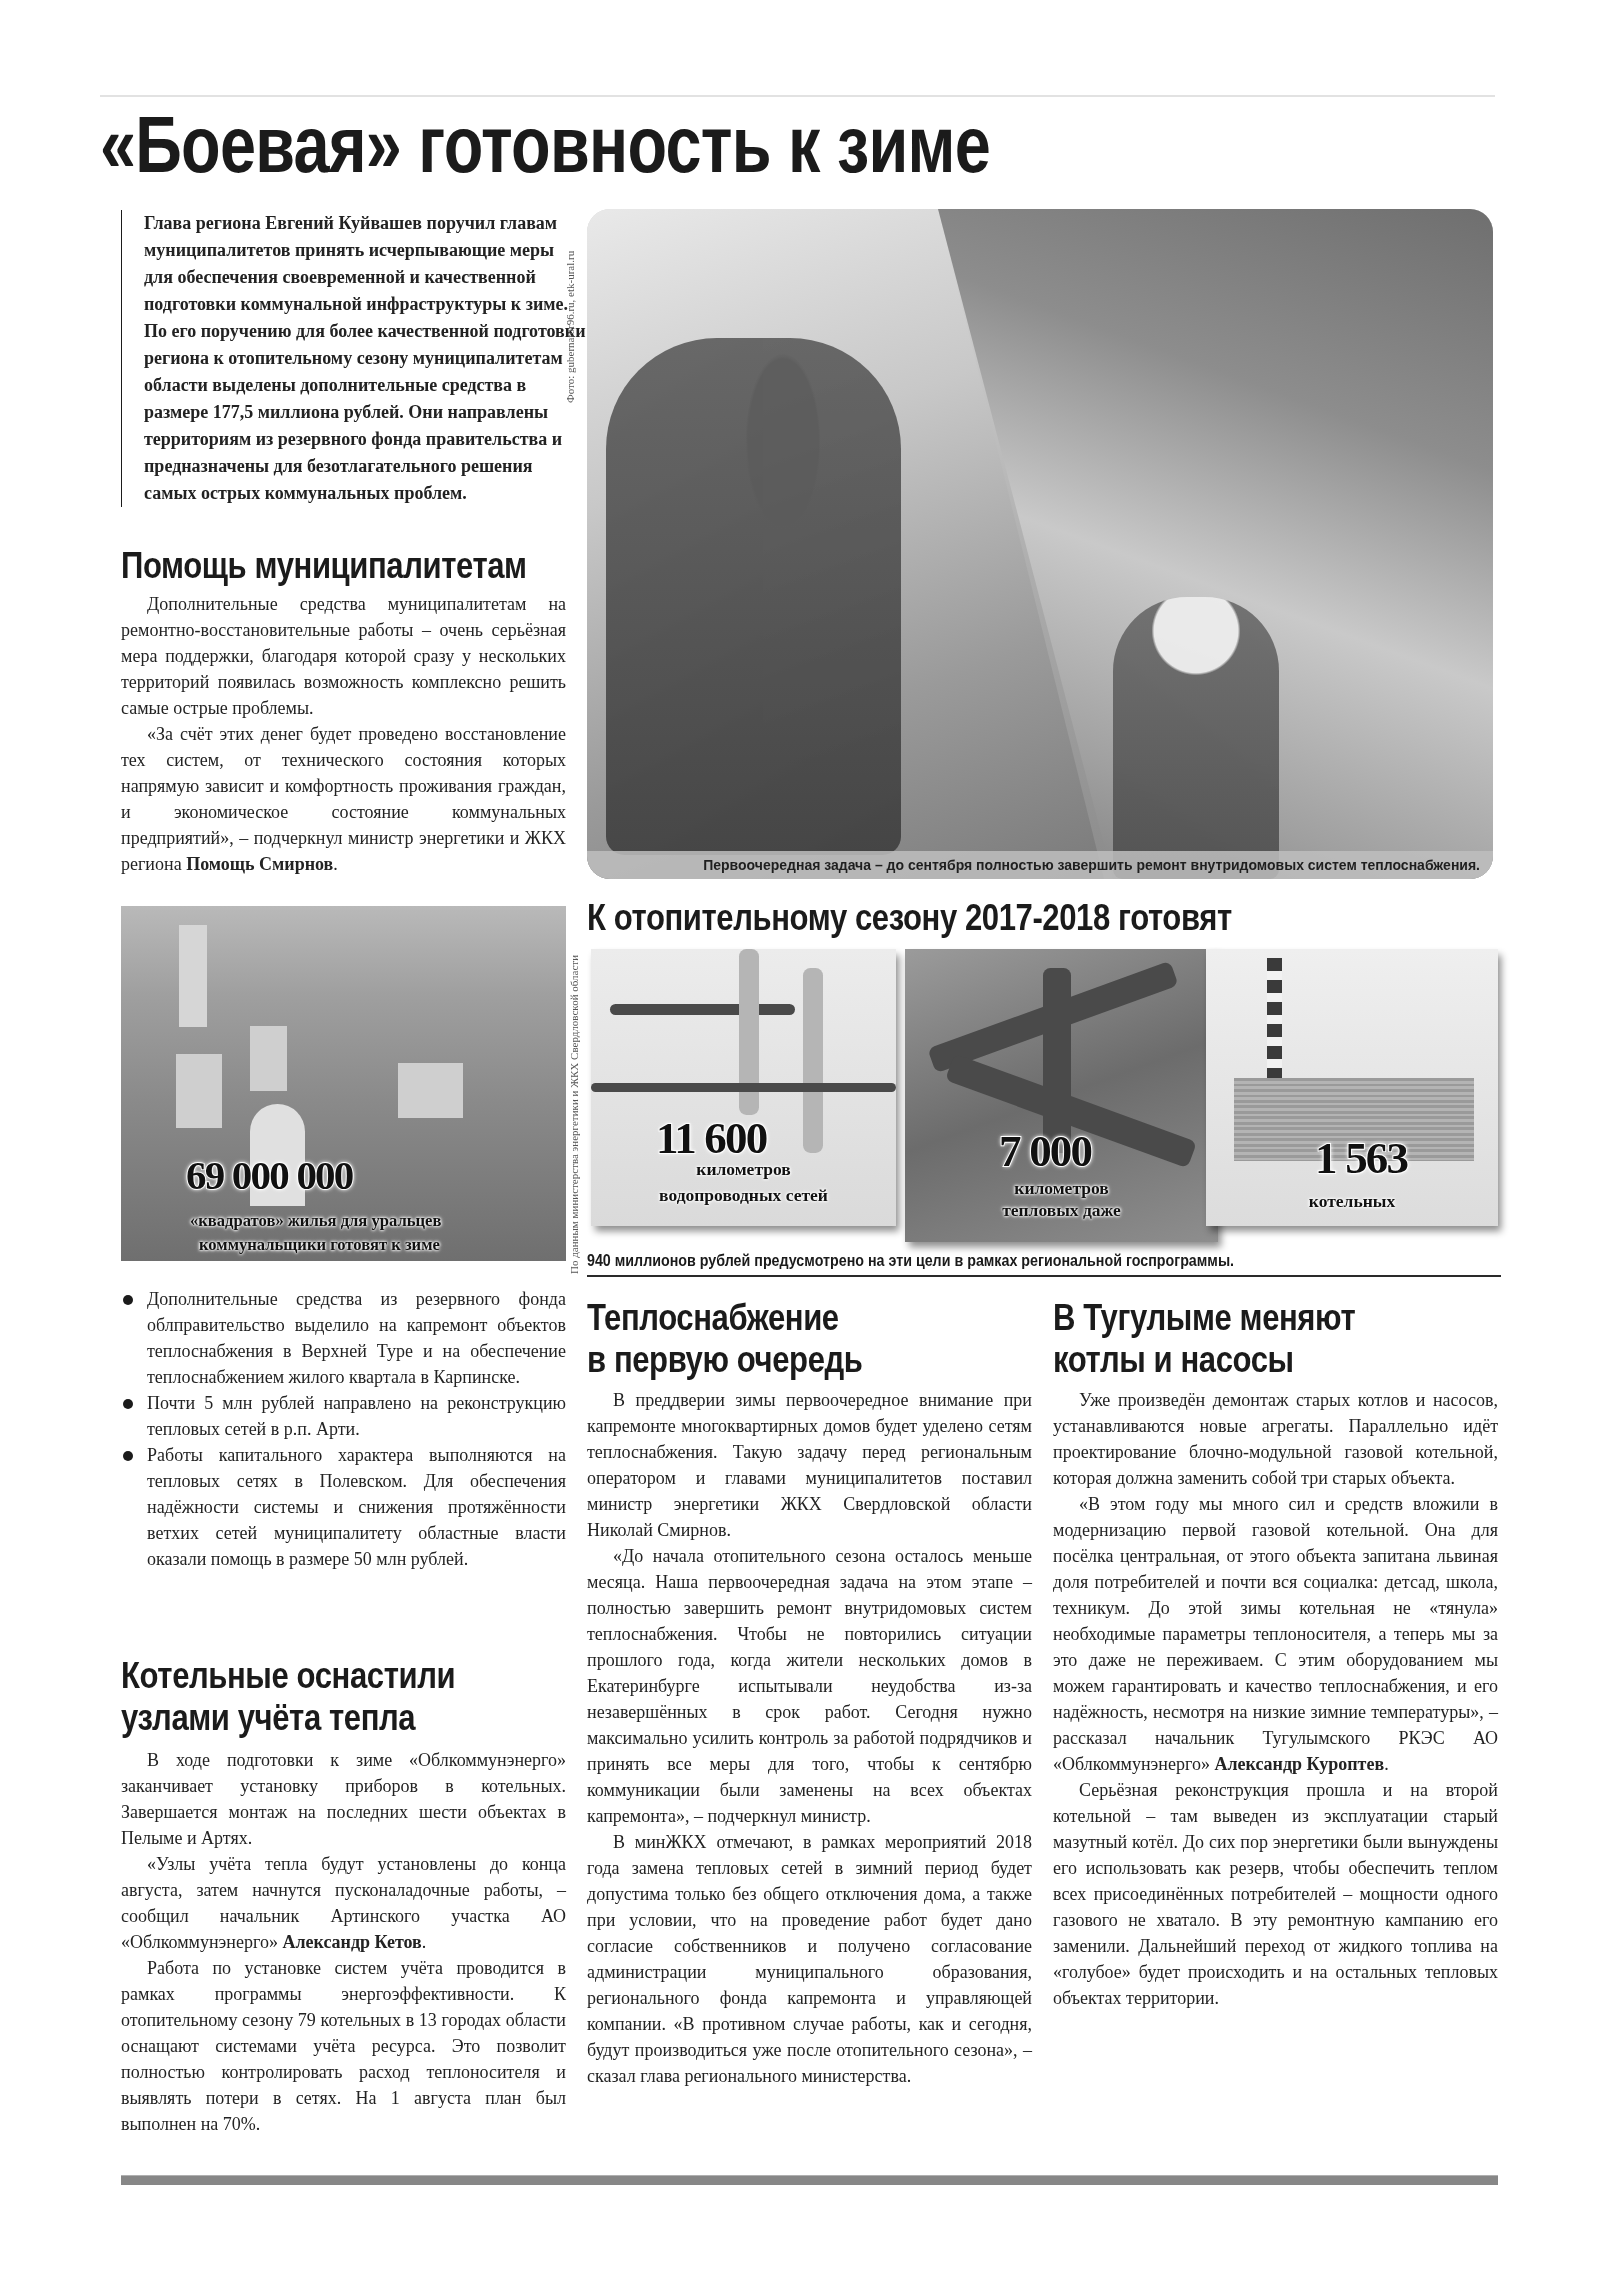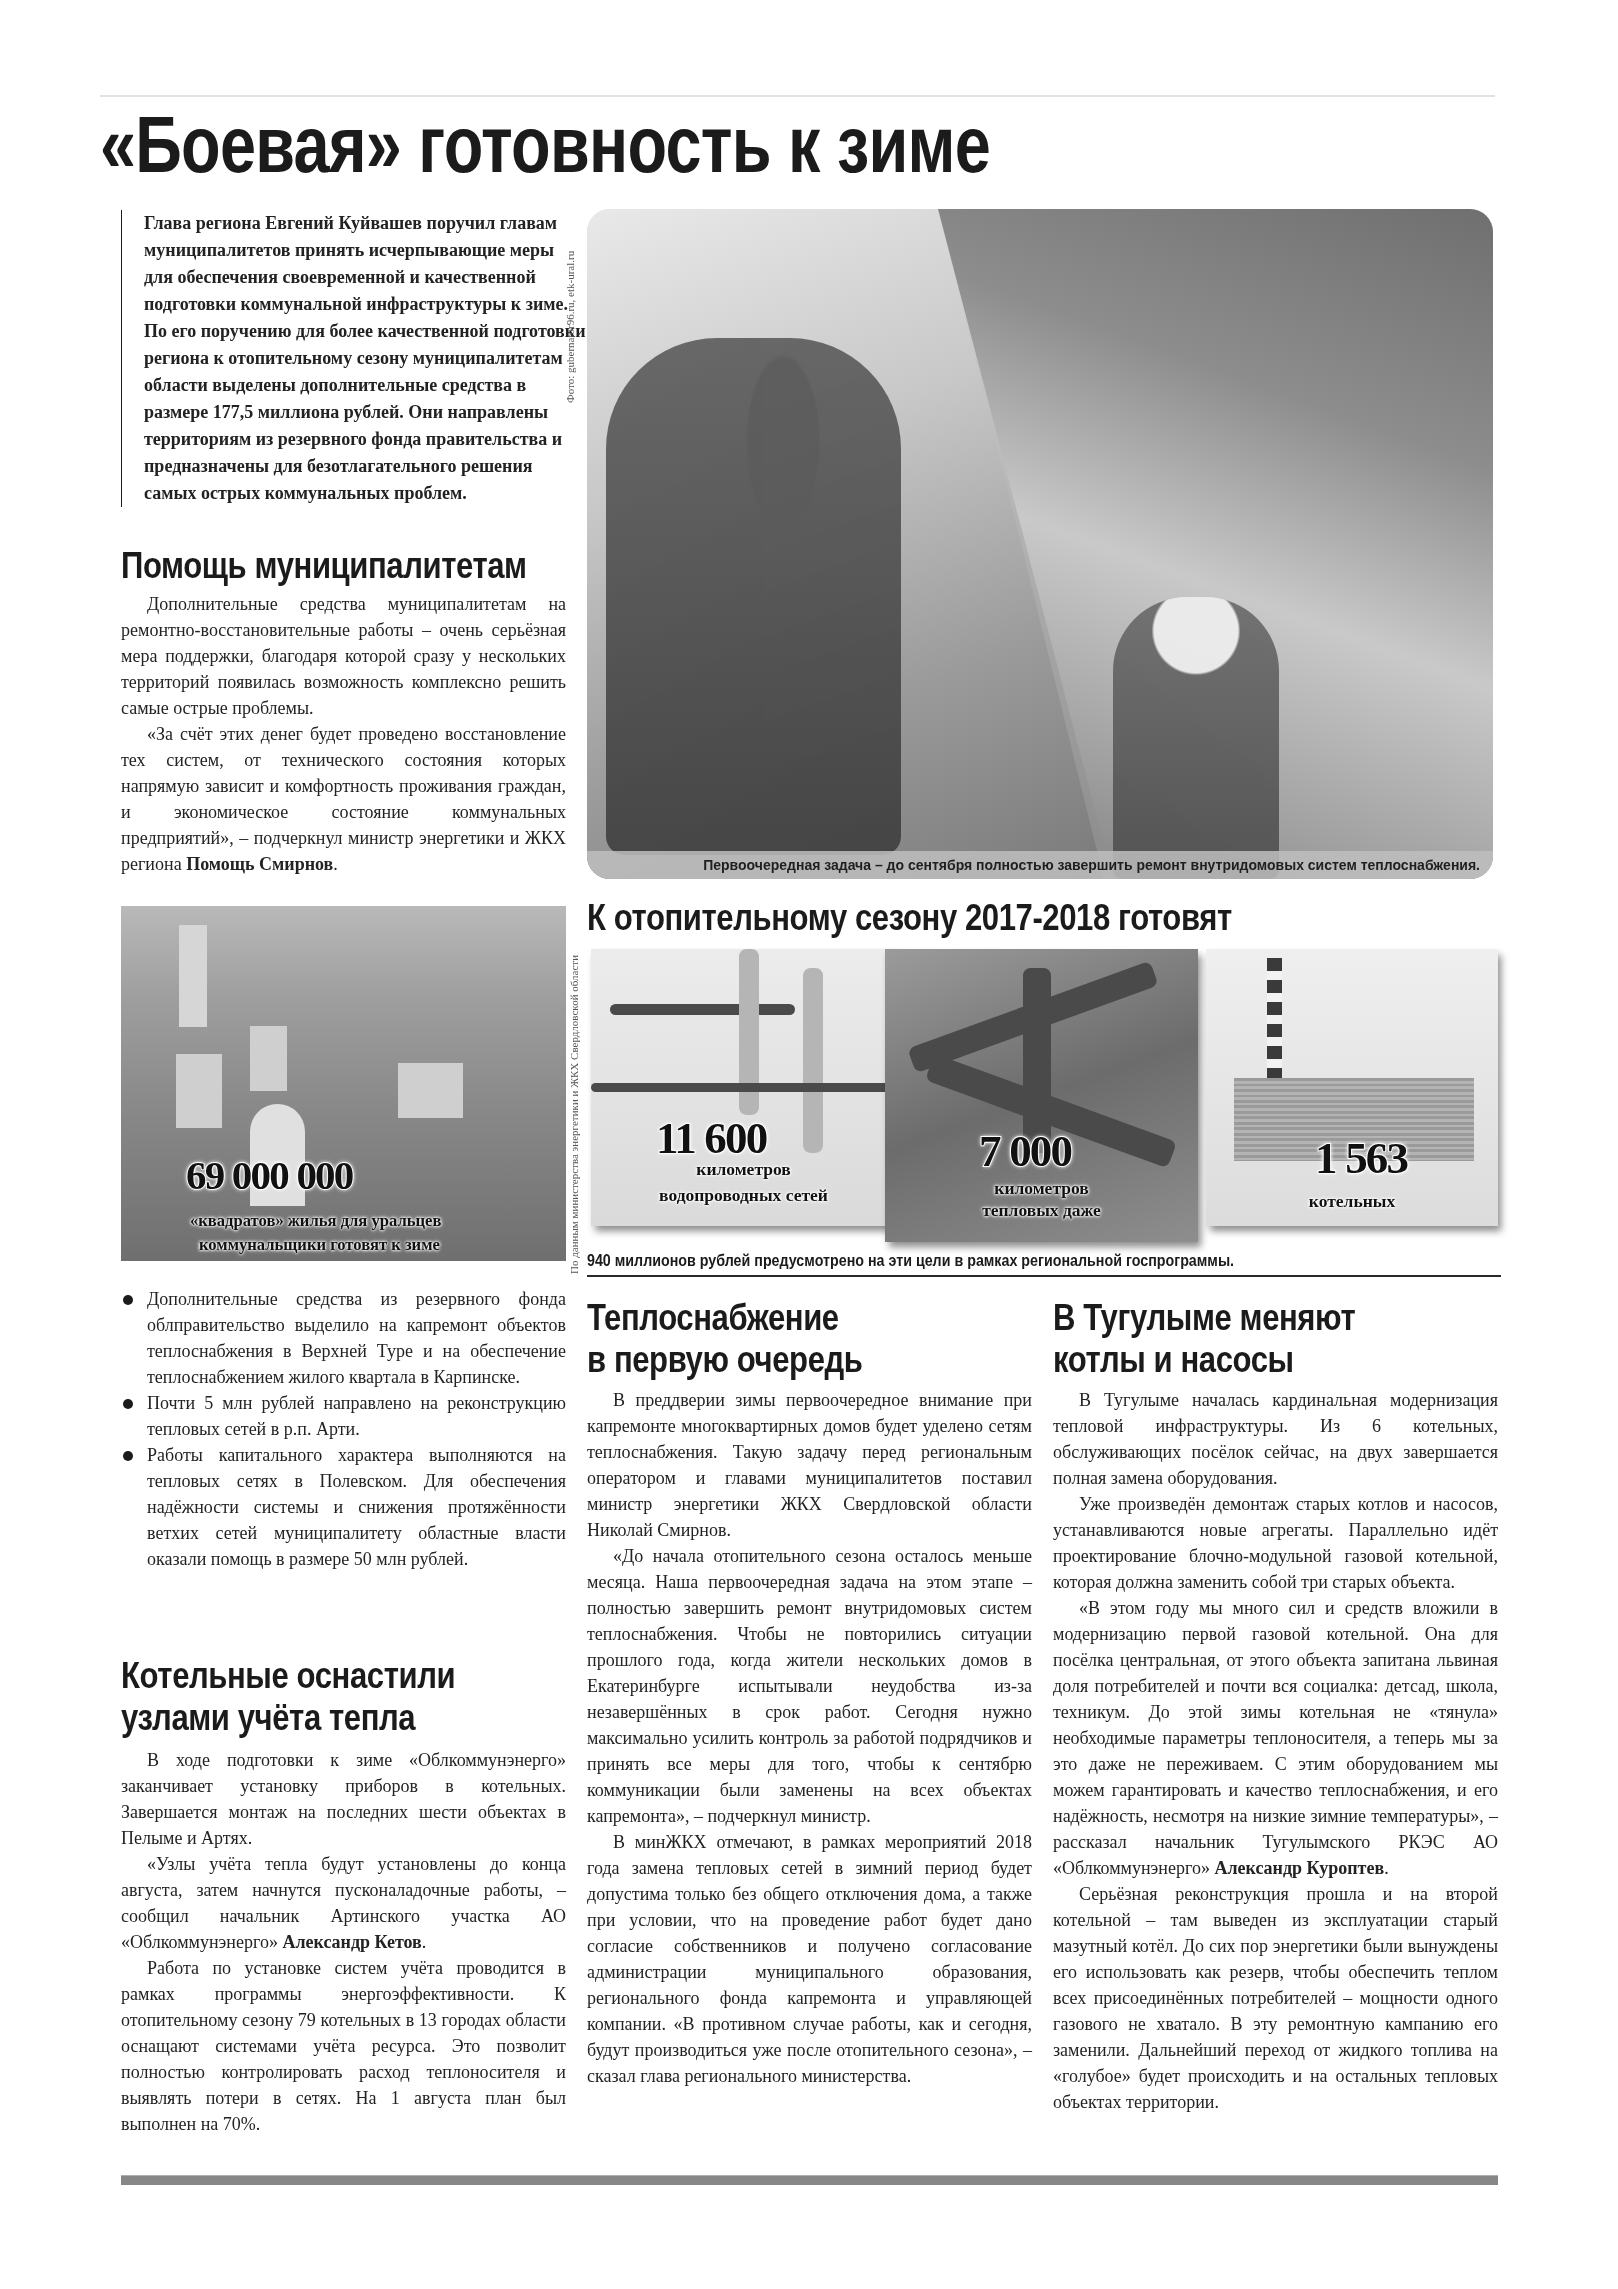--- a/index.html
+++ b/index.html
@@ -24,21 +24,21 @@
   .city-block { position: absolute; background: #cfcfcf; }
   .city-church { position: absolute; left: 129px; top: 198px; width: 55px; height: 102px; background: #e0e0e0; border-radius: 28px 28px 0 0; }
   .big-number { position: absolute; font-family: "Liberation Serif", serif; font-weight: 700; color: #111; -webkit-text-stroke: 1.8px #ffffff; paint-order: stroke fill; text-shadow: 0 0 3.7px #fff, 0 0 5.5px #fff; white-space: nowrap; letter-spacing: -1.8px; }
   .city-number { left: 65px; top: 240px; font-size: 41px; line-height: 59px; }
   .city-sub { position: absolute; left: 69px; font-family: "Liberation Serif", serif; font-weight: 700; font-size: 16.6px; color: #111; text-shadow: 0 0 2.8px #fff, 0 0 2.8px #fff, 0 0 4.6px #fff; white-space: nowrap; }
   .side-credit { position: absolute; left: 568px; top: 949px; width: 16.6px; height: 325px; writing-mode: vertical-rl; transform: rotate(180deg); font-size: 11px; color: #555; white-space: nowrap; overflow: hidden; }
   .info-title { position: absolute; left: 587px; top: 897px; }
   .info-wrap { position: absolute; left: 591px; top: 949px; width: 906px; height: 305px; }
   .tile { position: absolute; top: 0; height: 277px; overflow: hidden; box-shadow: 3.7px 5.5px 7.4px rgba(0,0,0,0.45); }
   .tile-1 { left: 0; width: 305px; background: linear-gradient(180deg,#ececec,#dadada); }
-  .tile-2 { left: 294px; width: 313px; height: 293px; background: linear-gradient(160deg,#9b9b9b 0%,#6c6c6c 50%,#8e8e8e 100%); }
+  .tile-2 { left: 314px; width: 313px; height: 293px; background: linear-gradient(160deg,#9b9b9b 0%,#6c6c6c 50%,#8e8e8e 100%); }
   .tile-3 { left: 615px; width: 292px; background: linear-gradient(180deg,#efefef,#dcdcdc); }
   .pipe { position: absolute; background: #b5b5b5; border-radius: 7.4px; }
   .pipe.dark { background: #4a4a4a; }
   .chimney { position: absolute; left: 61px; top: 9.2px; width: 14.8px; height: 138px; background: repeating-linear-gradient(180deg,#3a3a3a 0 13px,#f2f2f2 13px 22px); }
   .boilerhouse { position: absolute; left: 28px; top: 129px; width: 240px; height: 83px; background: repeating-linear-gradient(180deg,#9a9a9a 0 2.8px,#b4b4b4 2.8px 5.5px); }
   .tile-num { font-size: 45px; line-height: 61px; margin-left: 28px; }
   .tile-label { position: absolute; width: 100%; text-align: center; font-family: "Liberation Serif", serif; font-weight: 700; font-size: 17.5px; line-height: 20px; color: #111; text-shadow: 0 0 2.8px #fff, 0 0 2.8px #fff, 0 0 4.6px #fff; }
   .info-note { position: absolute; left: 587px; top: 1251px; font-family: "Liberation Sans", sans-serif; font-weight: 700; font-size: 16.6px; color: #1b1b1b; transform: scaleX(0.86); transform-origin: left top; white-space: nowrap; }
   .info-rule { position: absolute; left: 587px; top: 1275px; width: 914px; height: 1.8px; background: #2a2a2a; }
   .bullets { position: absolute; left: 121px; top: 1286px; width: 445px; font-size: 18px; line-height: 26px; text-align: justify; color: #232323; }
@@ -142,20 +142,19 @@
   <p>В преддверии зимы первоочередное внимание при капремонте многоквартирных домов будет уделено сетям теплоснабжения. Такую задачу перед региональным оператором и главами муниципалитетов поставил министр энергетики ЖКХ Свердловской области Николай Смирнов.</p>
   <p>«До начала отопительного сезона осталось меньше месяца. Наша первоочередная задача на этом этапе – полностью завершить ремонт внутридомовых систем теплоснабжения. Чтобы не повторились ситуации прошлого года, когда жители нескольких домов в Екатеринбурге испытывали неудобства из-за незавершённых в срок работ. Сегодня нужно максимально усилить контроль за работой подрядчиков и принять все меры для того, чтобы к сентябрю коммуникации были заменены на всех объектах капремонта», – подчеркнул министр.</p>
   <p>В минЖКХ отмечают, в рамках мероприятий 2018 года замена тепловых сетей в зимний период будет допустима только без общего отключения дома, а также при условии, что на проведение работ будет дано согласие собственников и получено согласование администрации муниципального образования, регионального фонда капремонта и управляющей компании. «В противном случае работы, как и сегодня, будут производиться уже после отопительного сезона», – сказал глава регионального министерства.</p>
 </div>
 
 <div style="position:absolute; left:1053px; top:1297px; width:445px;">
   <h2 class="h2" style="font-size:37px; line-height:42px;">В Тугулыме меняют</h2>
   <h2 class="h2" style="font-size:37px; line-height:42px;">котлы и насосы</h2>
 </div>
 <div class="col" style="left:1053px; top:1387px; width:445px;">
-  <p>В Тугулыме началась кардинальная модернизация тепловой инфраструктуры. Из 6 котельных, обслуживающих посёлок сейчас, на двух завершается полная замена оборудования.</p>
   <p>Уже произведён демонтаж старых котлов и насосов, устанавливаются новые агрегаты. Параллельно идёт проектирование блочно-модульной газовой котельной, которая должна заменить собой три старых объекта.</p>
   <p><span>«В этом году мы много сил и средств вложили в модернизацию первой газовой котельной. Она для посёлка центральная, от этого объекта запитана львиная доля потребителей и почти вся социалка: детсад, школа, техникум. До этой зимы котельная не «тянула» необходимые параметры теплоносителя, а теперь мы за это даже не переживаем. С этим оборудованием мы можем гарантировать и качество теплоснабжения, и его надёжность, несмотря на низкие зимние температуры», – рассказал начальник Тугулымского РКЭС АО «Облкоммунэнерго» </span><b>Александр Куроптев</b><span>.</span></p>
   <p>Серьёзная реконструкция прошла и на второй котельной – там выведен из эксплуатации старый мазутный котёл. До сих пор энергетики были вынуждены его использовать как резерв, чтобы обеспечить теплом всех присоединённых потребителей – мощности одного газового не хватало. В эту ремонтную кампанию его заменили. Дальнейший переход от жидкого топлива на «голубое» будет происходить и на остальных тепловых объектах территории.</p>
 </div>
 
 <div class="bottom-bar"></div>
 
 
 </body></html>

